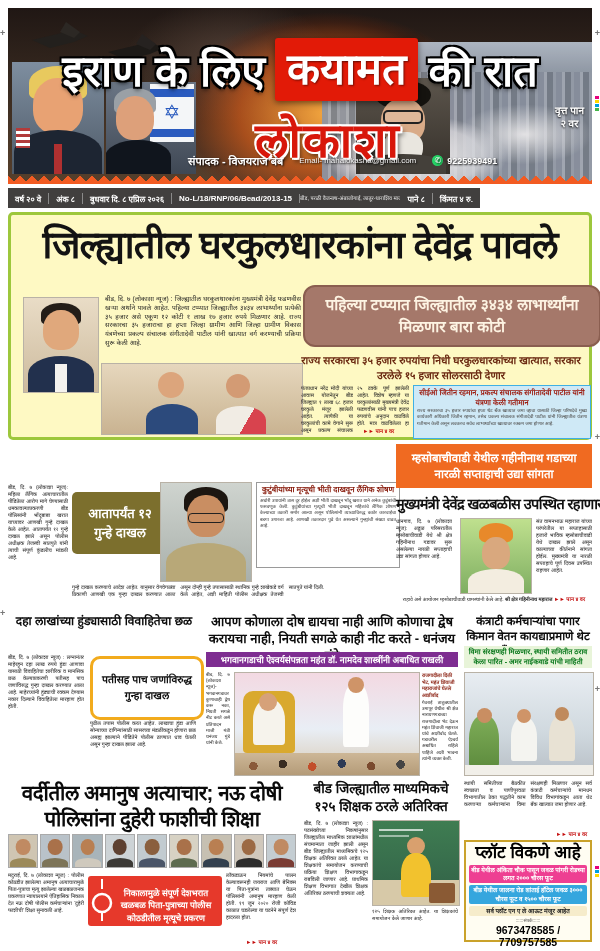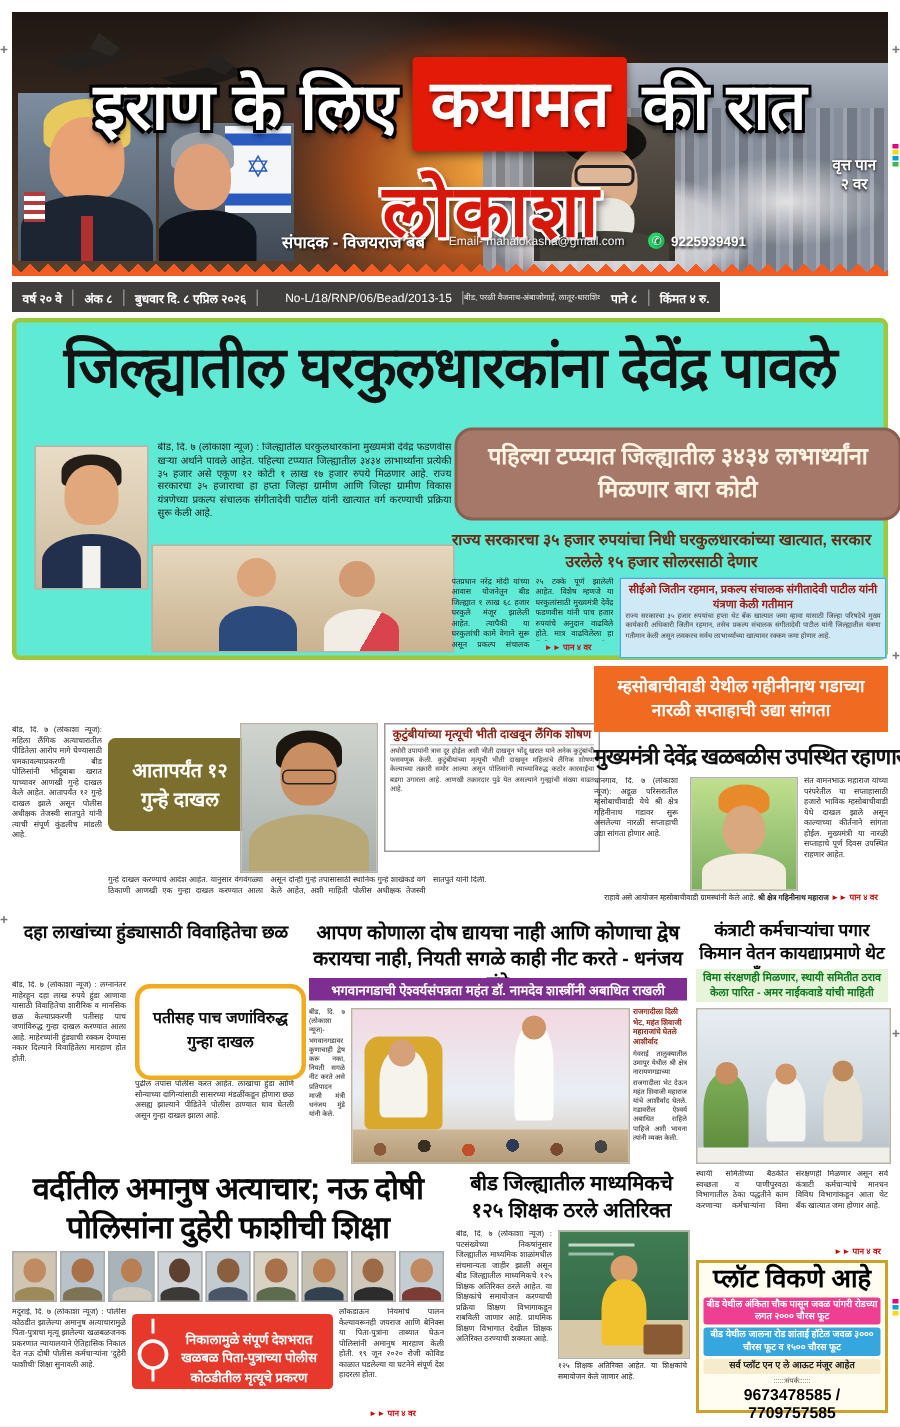--- a/index.html
+++ b/index.html
@@ -42,21 +42,21 @@
   .sawtooth{position:absolute;left:0;bottom:0;width:100%;height:11px;
     background:linear-gradient(-45deg,#f25b22 6px,transparent 0),linear-gradient(45deg,#f25b22 6px,transparent 0);
     background-size:12px 12px;background-position:left bottom;}
   
   .infobar{position:absolute;left:8px;top:188px;width:472px;height:20px;background:#413f3e;color:#fff;
     display:flex;align-items:center;font-size:8px;font-weight:700;}
   .infobar .seg{padding:0 7px;border-right:1px solid #8a8a8a;white-space:nowrap;}
   .infobar .tag{flex:1;font-size:5.4px;font-weight:400;text-align:center;color:#eee;overflow:hidden;white-space:nowrap;}
   .infobar .seg:last-child{border-right:none;}
   
-  .lead{position:absolute;left:8px;top:212px;width:578px;height:222px;border:3px solid #9dc73c;border-radius:5px;background:#5eead4;}
+  .lead{position:absolute;left:8px;top:212px;width:578px;height:222px;border:3px solid #9dc73c;border-radius:5px;background:#fef9c3;}
   .lead-headline{position:absolute;left:0;top:2px;width:100%;text-align:center;font-size:38px;font-weight:800;color:#131313;white-space:nowrap;letter-spacing:-1px;}
   .brownbox{position:absolute;left:292px;top:70px;width:278px;height:58px;background:#a5786a;border:2px solid #8a5e50;border-radius:12px;
     display:flex;align-items:center;justify-content:center;text-align:center;color:#fdf3e2;font-size:15.5px;font-weight:700;line-height:1.45;padding:0 8px;}
   .lead-subhead{position:absolute;left:286px;top:138px;width:288px;text-align:center;font-size:10.5px;font-weight:800;color:#6b2a12;line-height:1.4;}
   .infobox{position:absolute;left:402px;top:170px;width:170px;height:48px;background:#cfe9f6;border:1.5px solid #3fb0e4;padding:2px 3px;overflow:hidden;}
   .infobox .t{font-size:7.4px;font-weight:800;color:#9c1a0e;text-align:center;line-height:1.3;}
   .infobox .b{font-size:4.6px;color:#44413e;text-align:justify;line-height:1.35;margin-top:1px;}
   
   .tiny{font-size:6.6px;line-height:1.34;text-align:justify;color:#1d1d1d;overflow:hidden;}
   .tiny5{font-size:5.2px;line-height:1.35;text-align:justify;color:#222;overflow:hidden;}
@@ -184,21 +184,21 @@
         <span>9225939491</span>
       </span>
     </div>
     <div class="sawtooth"></div>
   </header>
 
   <div class="infobar">
     <span class="seg">वर्ष २० वे</span>
     <span class="seg">अंक ८</span>
     <span class="seg">बुधवार दि. ८ एप्रिल २०२६</span>
-    <span class="seg" style="font-weight:400;margin-left:11px;">No-L/18/RNP/06/Bead/2013-15</span>
+    <span class="seg" style="font-weight:700;">No-L/18/RNP/06/Bead/2013-15</span>
     <span class="tag">बीड, परळी वैजनाथ-अंबाजोगाई, लातूर-धाराशिव माजलगाव-गेवराई-पाटोदा येथून एकाच वेळी प्रकाशित होणारे दैनिक</span>
     <span class="seg">पाने ८</span>
     <span class="seg">किंमत ४ रु.</span>
   </div>
 
   <section class="lead">
     <div class="lead-headline">जिल्ह्यातील घरकुलधारकांना देवेंद्र पावले</div>
 
     <div class="photo" style="left:12px;top:82px;width:74px;height:94px;background:linear-gradient(180deg,#e9dcc6,#cdbb9e);">
       <div class="ph-hair" style="top:5px;width:40px;height:22px;background:#241d18;"></div>

